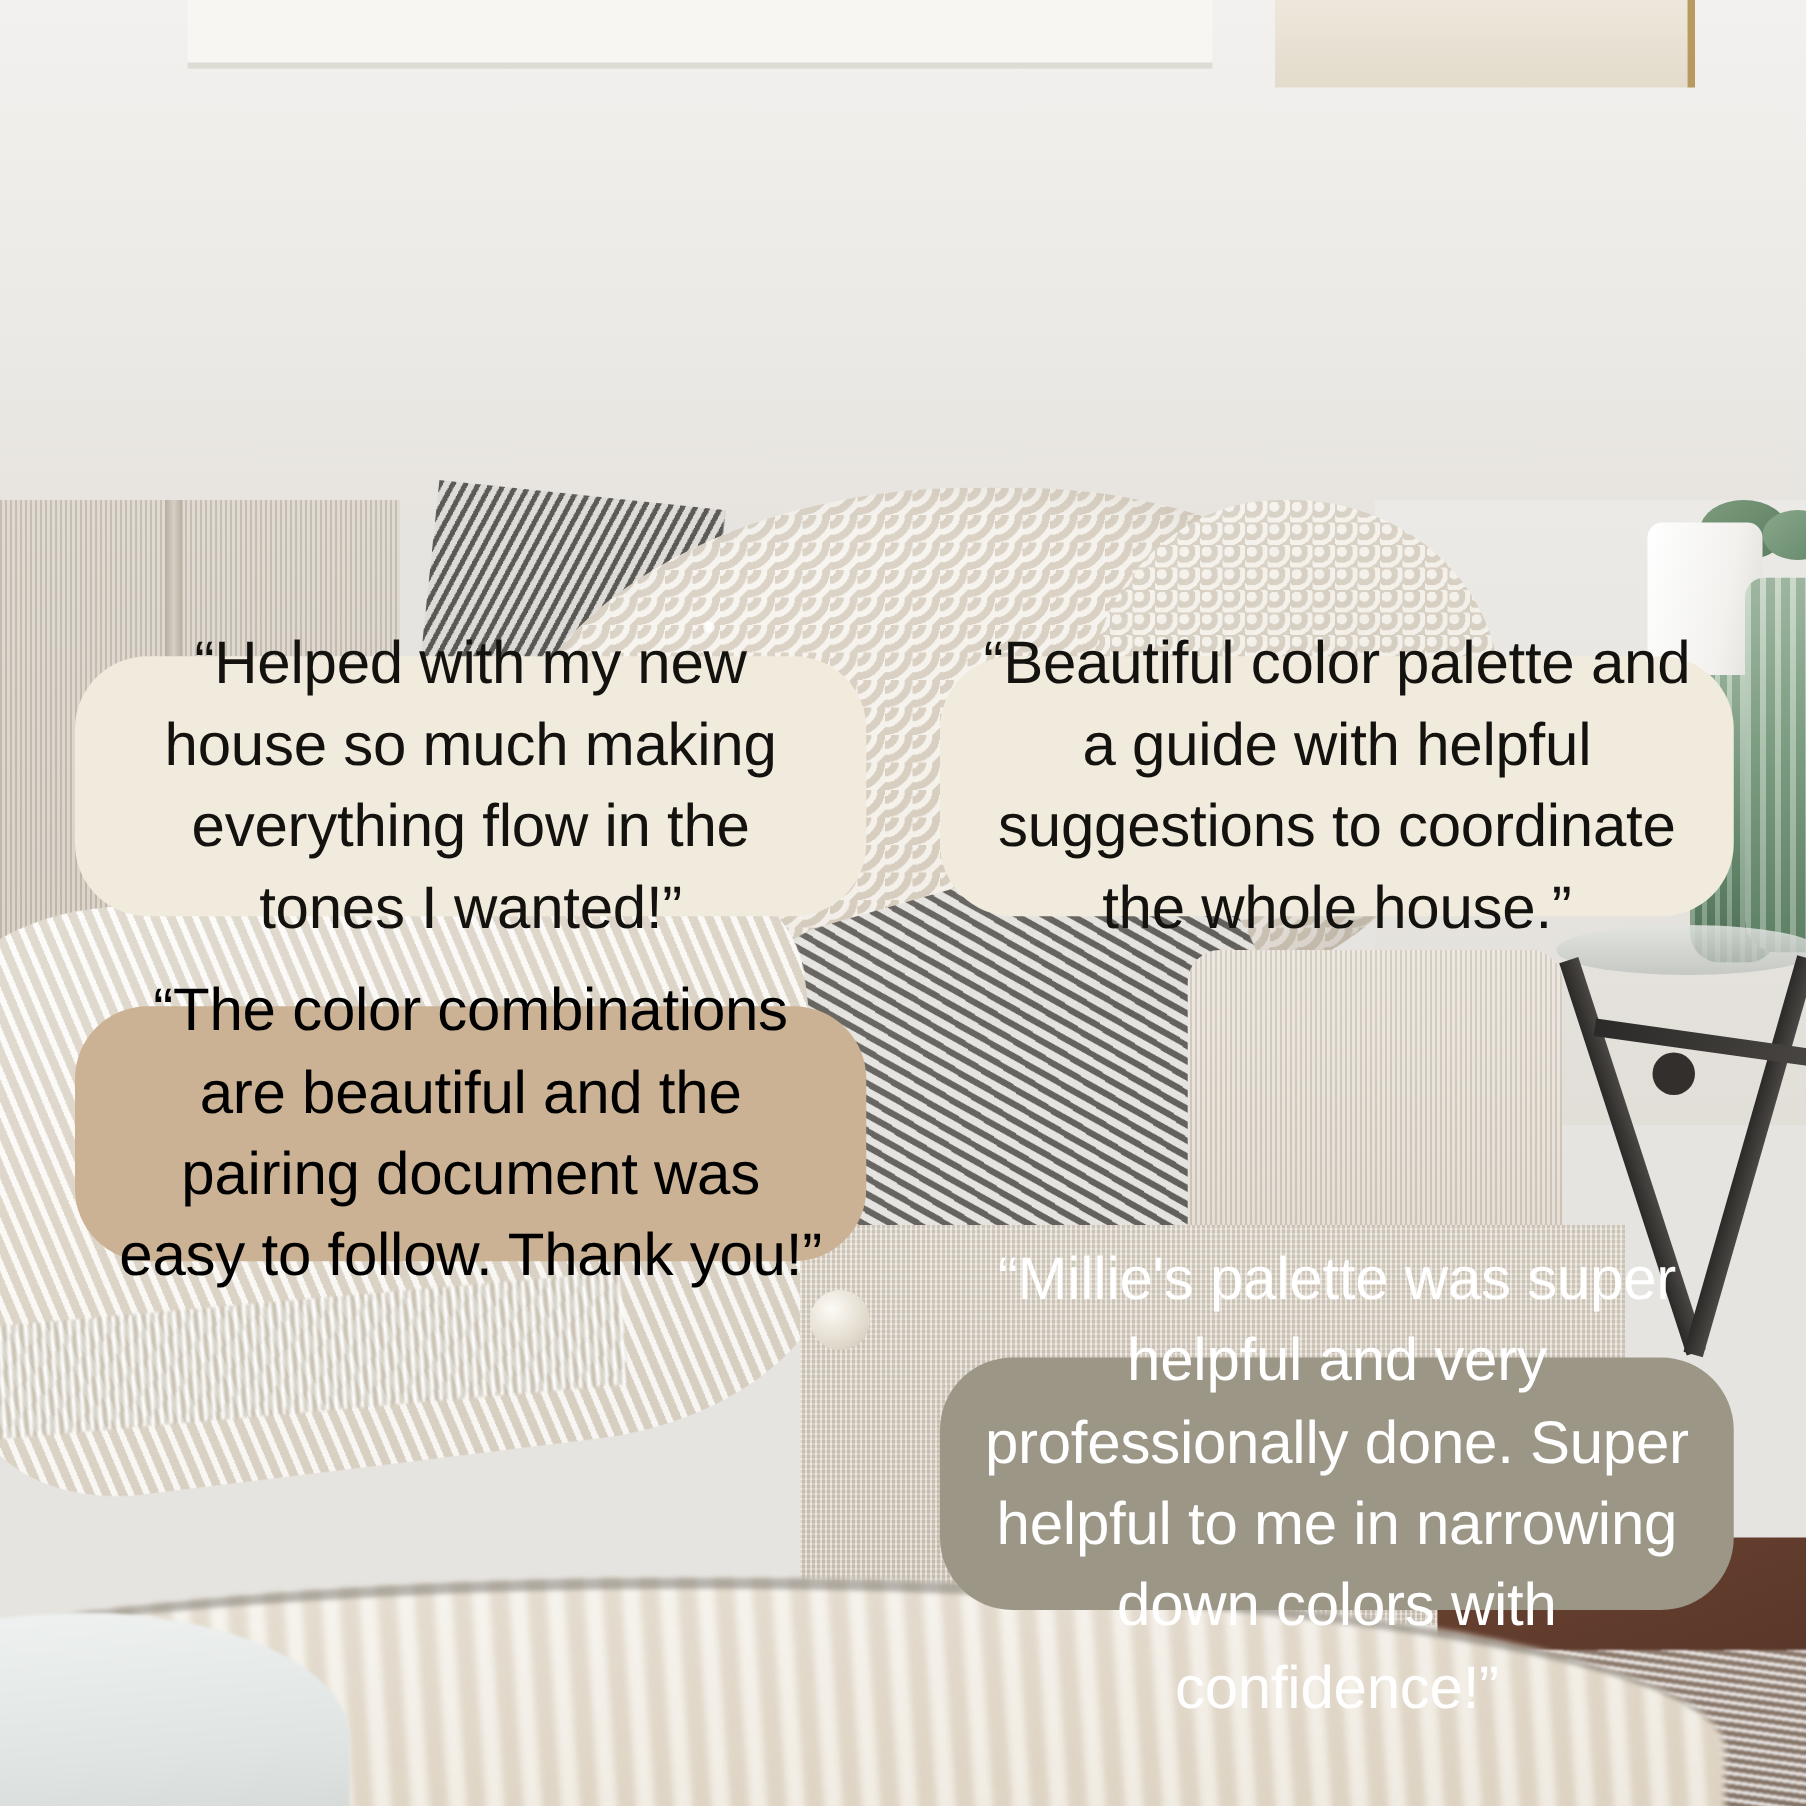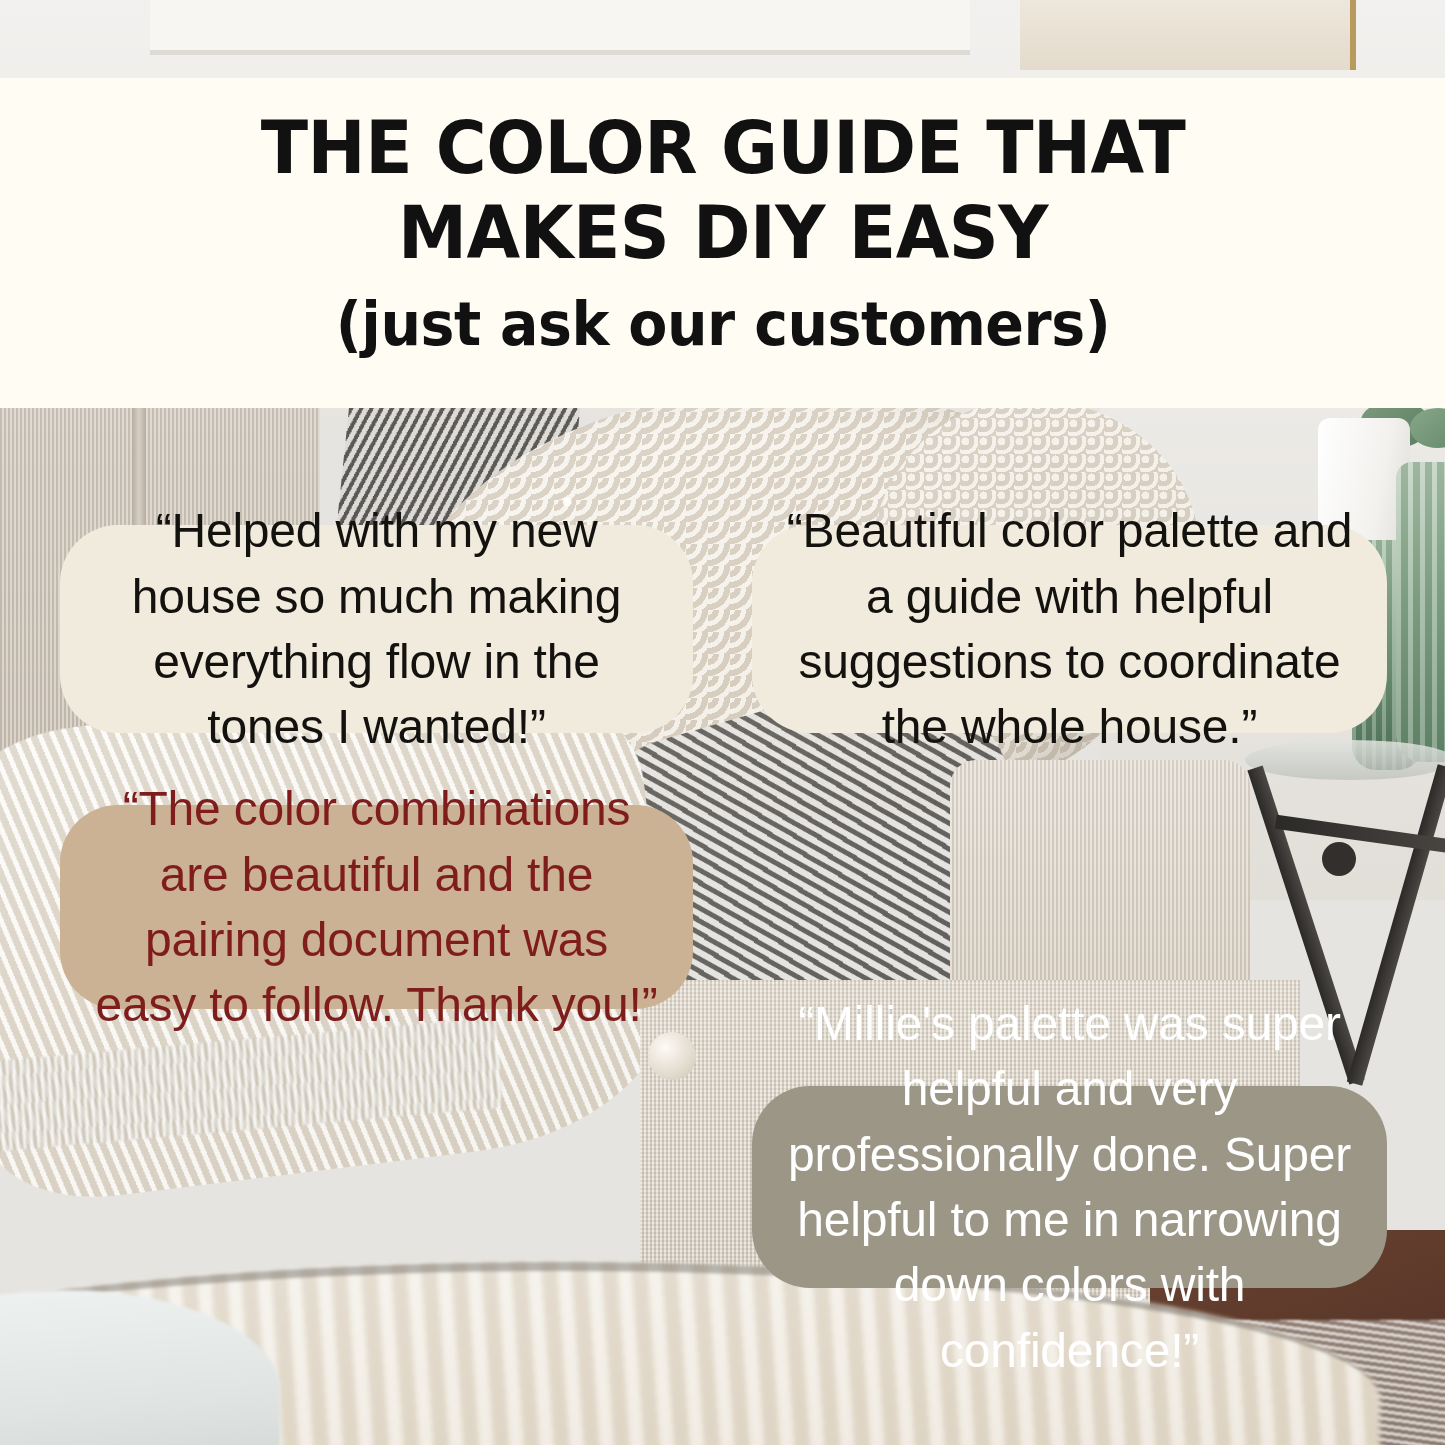--- a/index.html
+++ b/index.html
@@ -325,21 +325,21 @@
 
   
   .col-left  { left: 60px;  width: 633px; }
   .col-right { left: 752px; width: 635px; justify-content: center; }
 
   .row1 { top: 117px; height: 208px; }
   .row2 { top: 397px; height: 204px; }
   .row3 { top: 678px; height: 202px; }
 
   .tone-cream { background: #f1ebdd; color: #14120f; }
-  .tone-tan   { background: #ccb294; color: #7f1d1d; }
+  .tone-tan   { background: #ccb294; color: #000000; }
   .tone-sage  { background: #9b9686; color: #ffffff; }
 </style>
 </head>
 <body>
 
 <div class="poster">
 
   <div class="photo">
     <div class="ph-wall"></div>
     <div class="ph-wall-art"></div>
@@ -372,24 +372,20 @@
     <div class="ph-table-hub"></div>
 
     <div class="ph-floorwood"></div>
     <div class="ph-rug"></div>
     <div class="ph-coffee-table"></div>
     <div class="ph-coffee-edge"></div>
     <div class="ph-bowl"></div>
     <div class="photo-blur"></div>
   </div>
 
-  <div class="header-band">
-    <div class="headline">THE COLOR GUIDE THAT MAKES DIY EASY</div>
-    <div class="subhead">(just ask our customers)</div>
-  </div>
 
   <div class="grid">
     <div class="card col-left row1 tone-cream">
       <span class="card-text">“Helped with my new house so much making everything flow in the tones I wanted!”</span>
     </div>
     <div class="card col-right row1 tone-cream">
       <span class="card-text">“Beautiful color palette and a guide with helpful suggestions to coordinate the whole house.”</span>
     </div>
     <div class="card col-left row2 tone-tan">
       <span class="card-text">“The color combinations are beautiful and the pairing document was easy to follow. Thank you!”</span>

